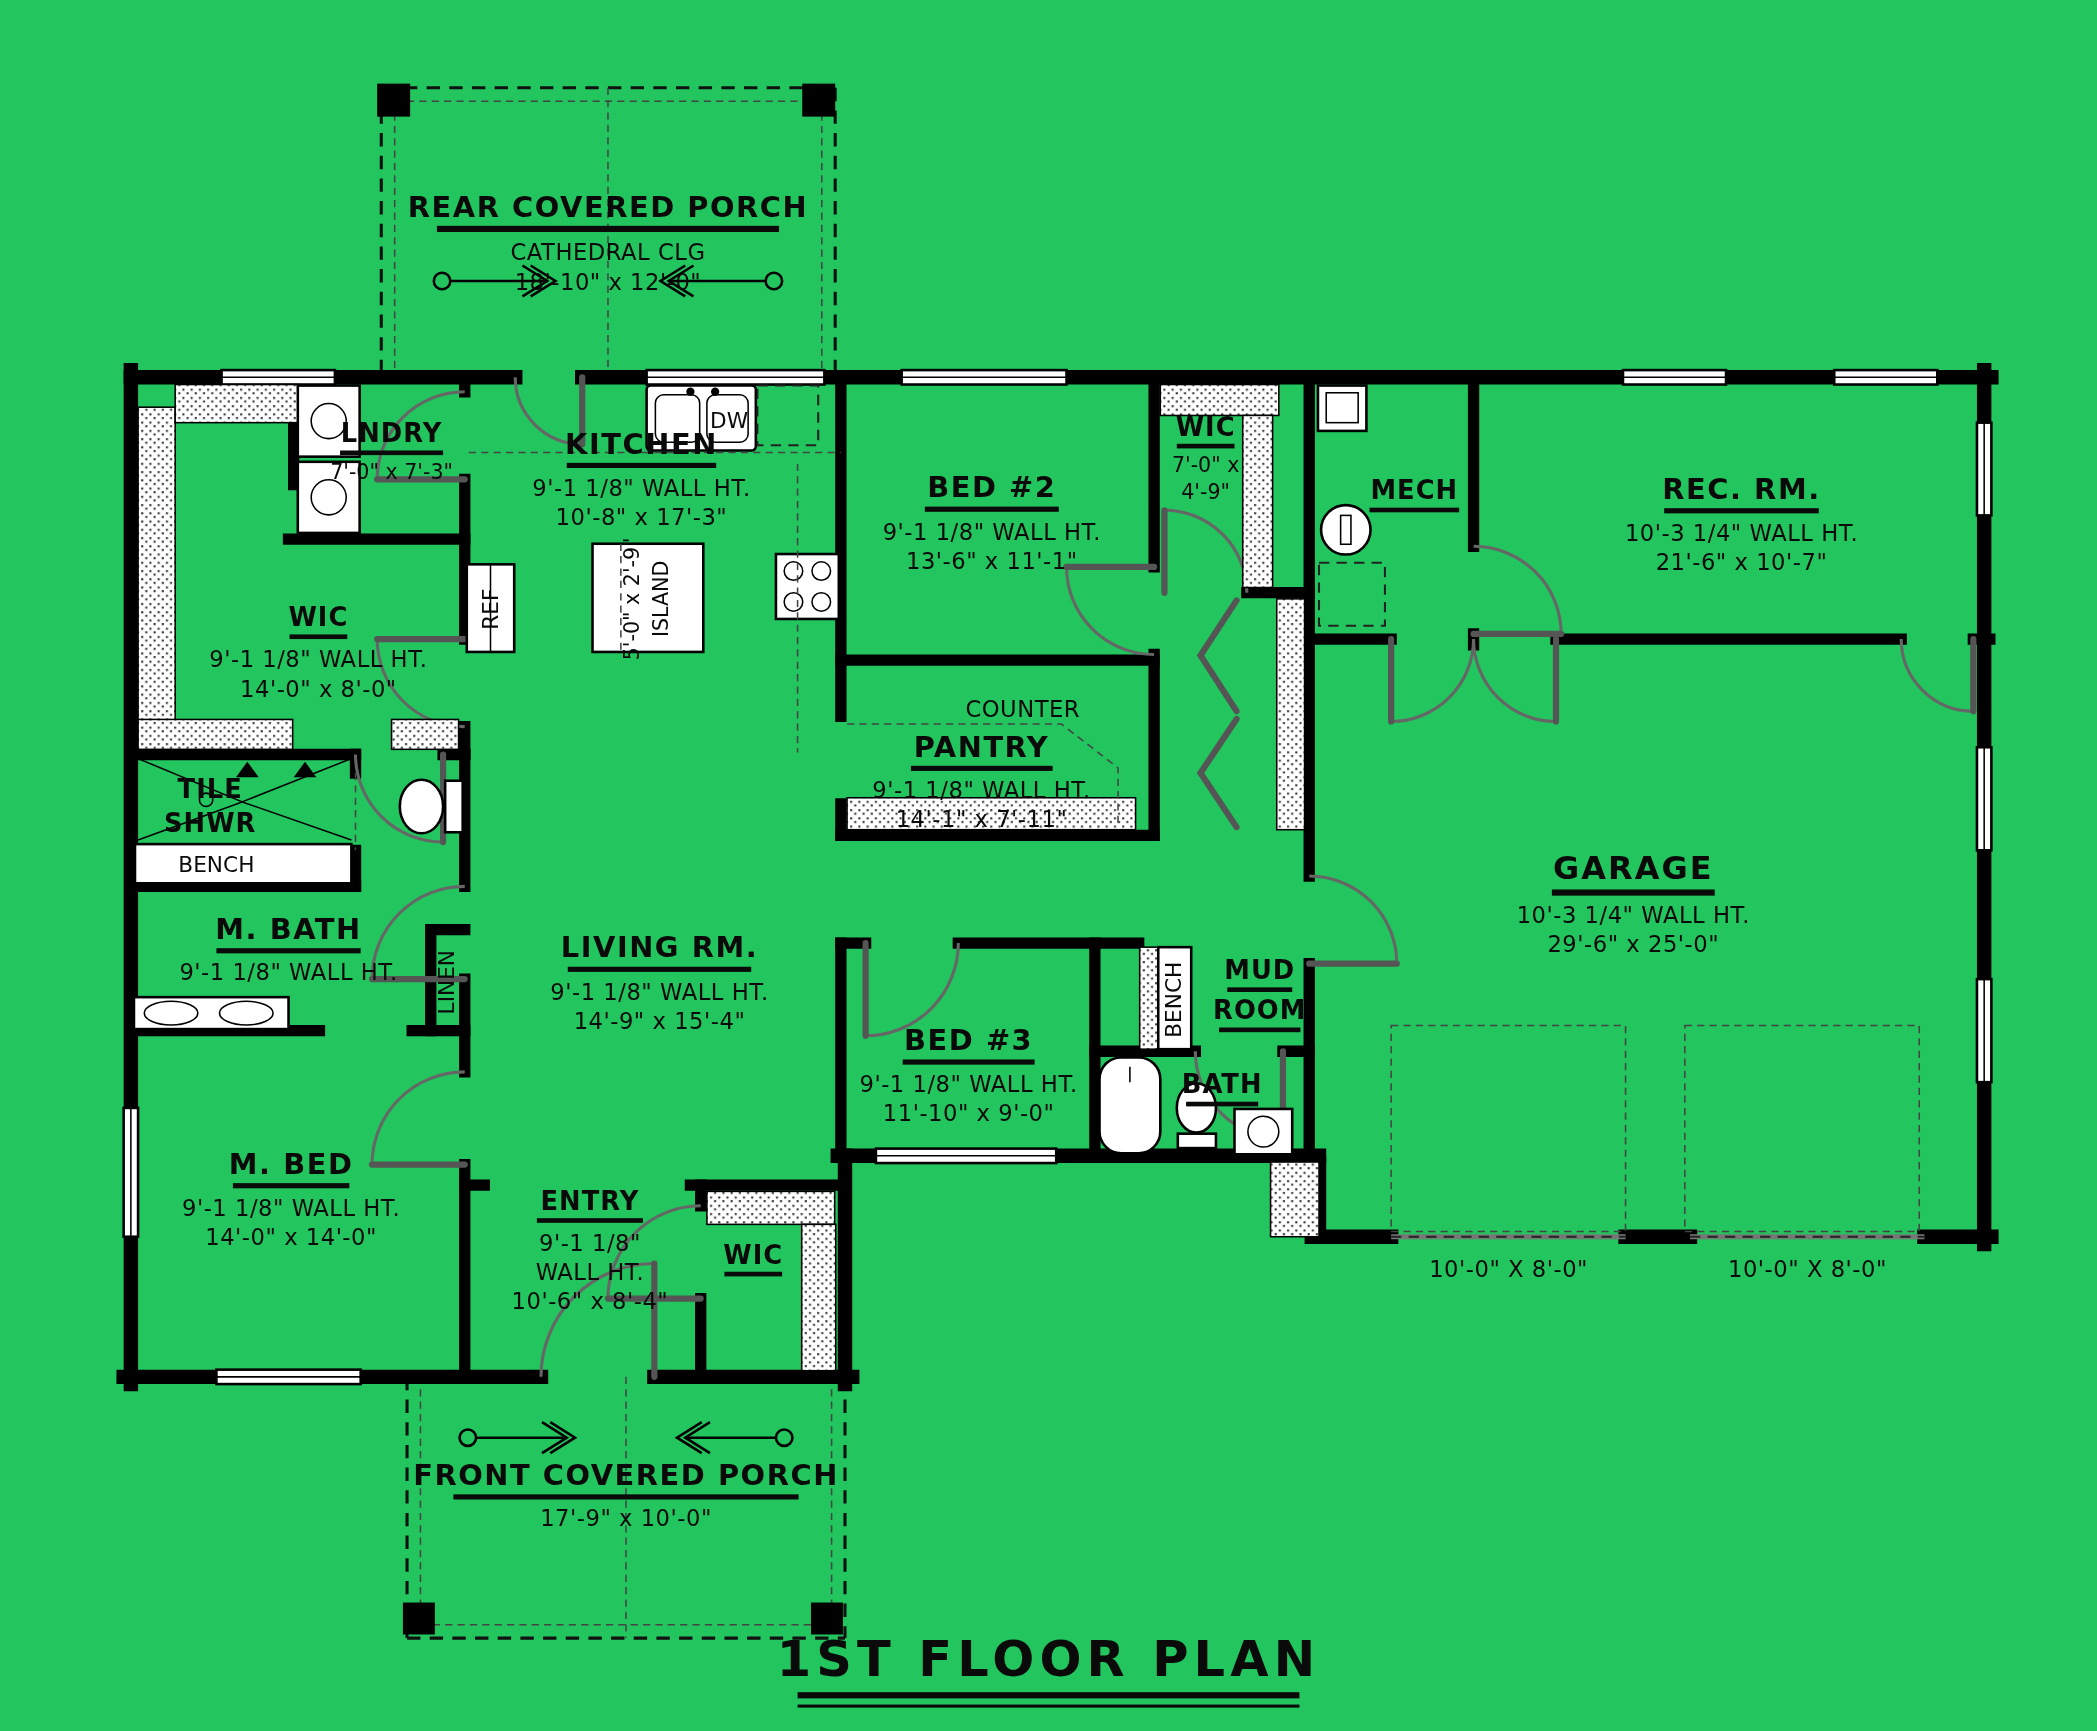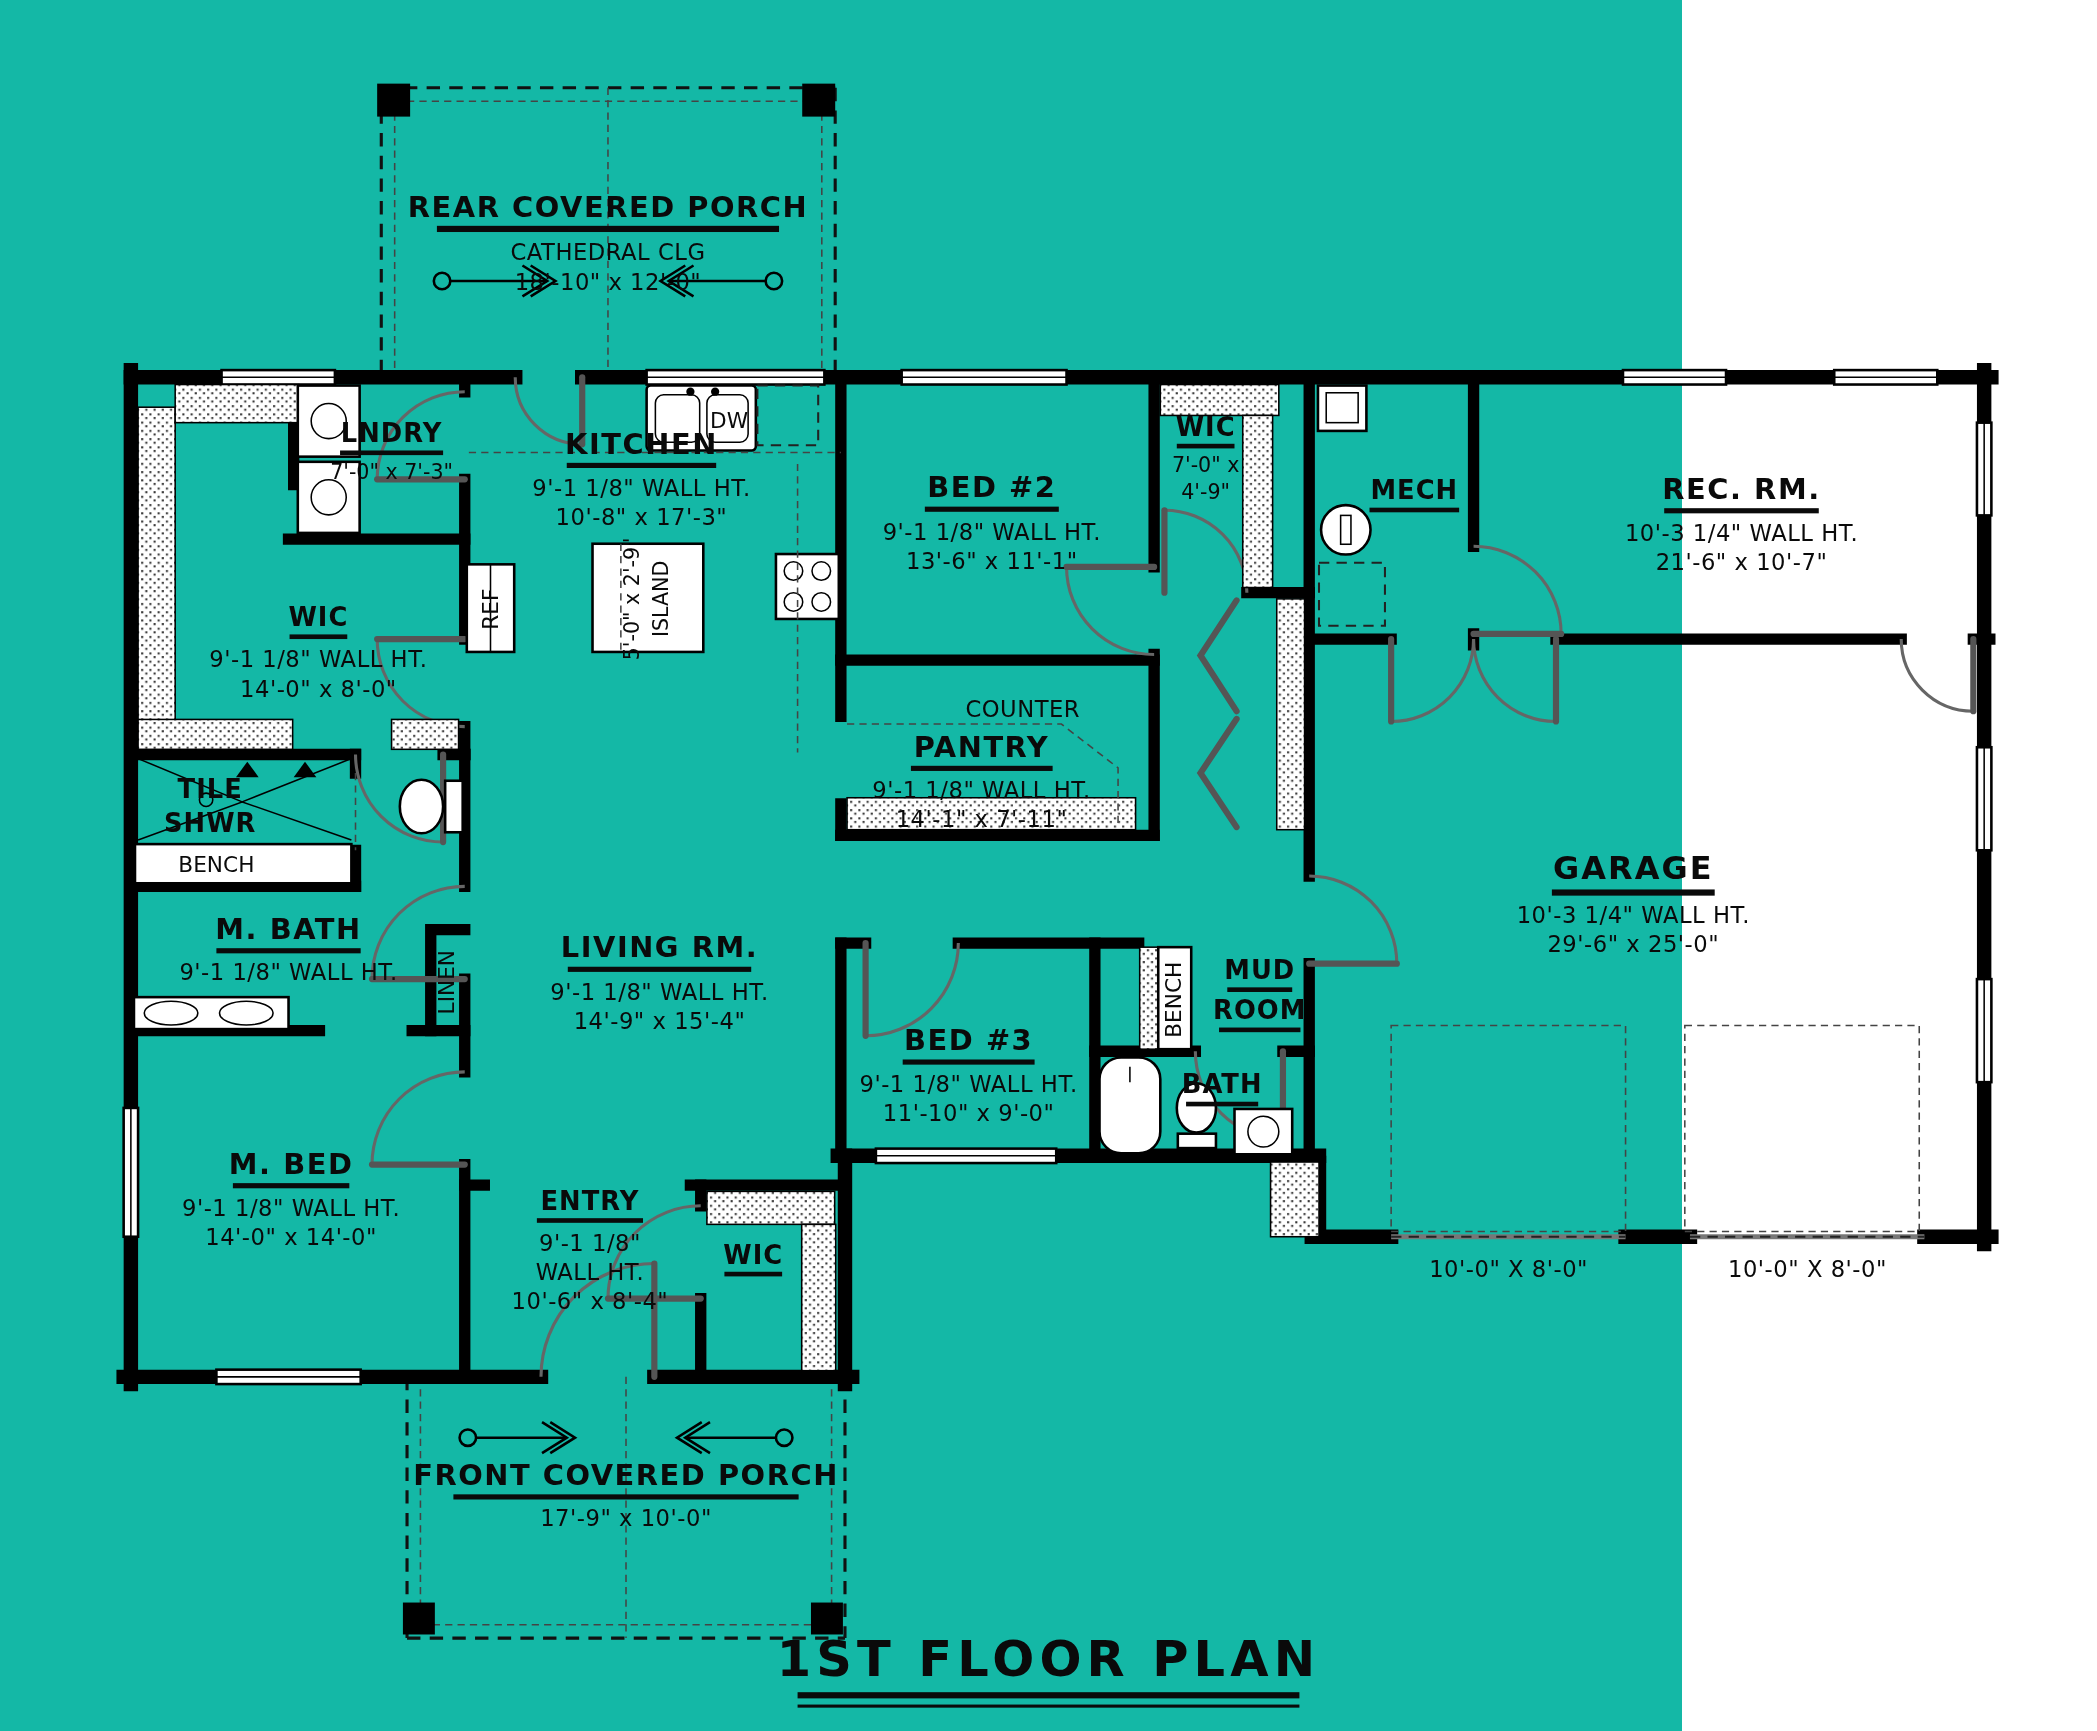--- a/index.html
+++ b/index.html
@@ -1,16 +1,16 @@
 <!DOCTYPE html>
 <html style="font-size:8.2px"><head>
 <meta charset="utf-8">
 <style>
   html,body{margin:0;padding:0;background:#ffffff;}
-  .page{width:1682px;height:1731px;position:relative;background:#14b8a6;text-decoration:underline;}
+  .page{width:2097px;height:1731px;position:relative;background:#22c55e;text-decoration:underline;}
   svg{display:block;}
   text{font-family:"DejaVu Sans", sans-serif;fill:#0a0a0a;font-weight:600;}
   .t-room{font-size:56px;letter-spacing:3px;}
   .t-room-sm{font-size:50px;letter-spacing:2px;}
   .t-dim{font-size:44px;font-weight:500;letter-spacing:1px;}
   .t-dim-sm{font-size:40px;font-weight:500;}
   .t-fix{font-size:42px;font-weight:500;}
   .t-garage{font-size:62px;letter-spacing:4px;}
   .t-footer{font-size:96px;letter-spacing:10px;}
   .wall-ext{stroke:#000;stroke-width:28;fill:none;stroke-linecap:square;}

